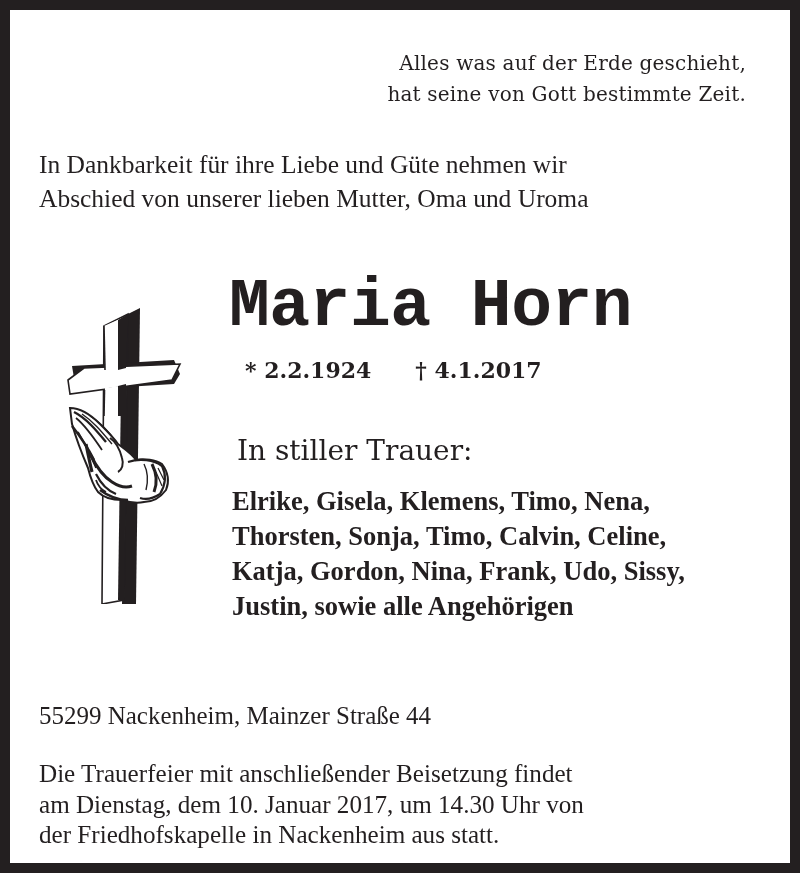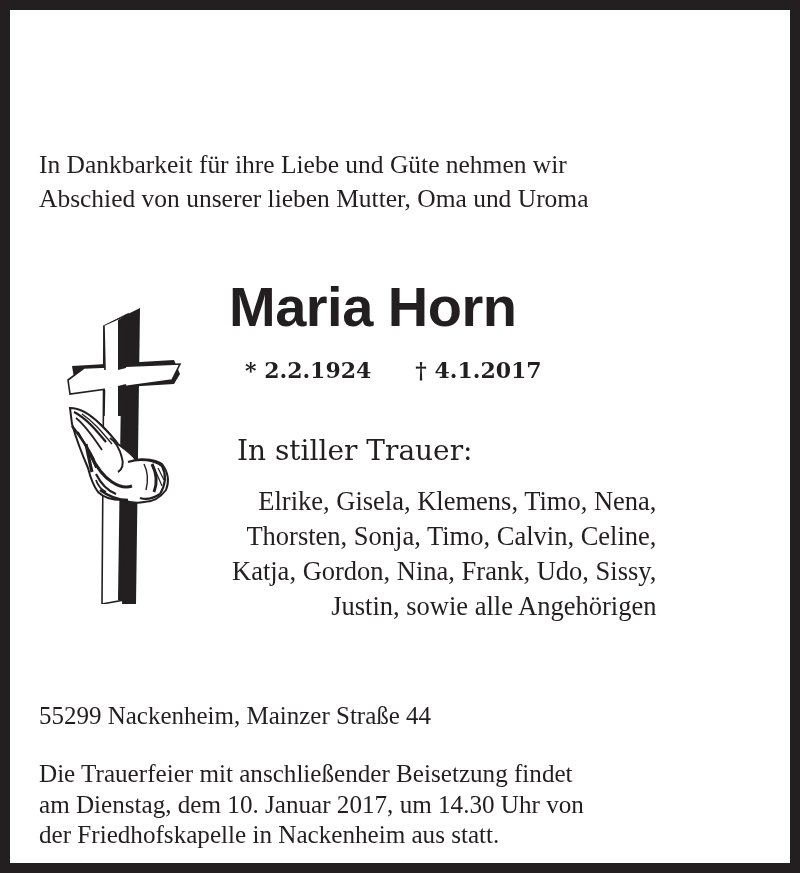--- a/index.html
+++ b/index.html
@@ -42,23 +42,23 @@
       font-size: 26px;
       line-height: 34px;
       transform: scaleX(0.98);
       transform-origin: left top;
       white-space: nowrap;
     }
     .name {
       position: absolute;
       left: 219px;
       top: 262px;
-      font-family: Liberation Sans, sans-serif;
+      font-family: Liberation Mono, monospace;
       font-weight: bold;
-      font-size: 56px;
+      font-size: 68px;
       line-height: 70px;
       letter-spacing: -0.5px;
     }
     .dates {
       position: absolute;
       left: 235px;
       top: 345px;
       font-family: "DejaVu Serif", serif;
       font-weight: bold;
       font-size: 22px;
@@ -73,25 +73,24 @@
       top: 426px;
       font-family: "DejaVu Serif", serif;
       font-size: 28px;
       line-height: 30px;
     }
     .mourners {
       position: absolute;
       left: 222px;
       top: 474px;
       font-family: "Liberation Serif", serif;
-      font-weight: normal;
+      font-weight: bold;
       font-size: 26.5px;
       line-height: 35px;
       white-space: nowrap;
-      text-align: right;
     }
     .address {
       position: absolute;
       left: 29px;
       top: 690px;
       font-family: "Liberation Serif", serif;
       font-size: 25.5px;
       line-height: 32px;
       white-space: nowrap;
       transform: scaleX(0.98);
@@ -114,20 +113,24 @@
       top: 294px;
       width: 130px;
       height: 300px;
     }
   </style>
 </head>
 <body>
 
 <div class="frame">
 
+  <div class="motto">
+    <div>Alles was auf der Erde geschieht,</div>
+    <div>hat seine von Gott bestimmte Zeit.</div>
+  </div>
 
   <div class="intro">
     <div>In Dankbarkeit für ihre Liebe und Güte nehmen wir</div>
     <div>Abschied von unserer lieben Mutter, Oma und Uroma</div>
   </div>
 
   <svg class="emblem" viewBox="0 0 130 300" xmlns="http://www.w3.org/2000/svg">
 
     <polygon points="72,10 84,4 80,300 66,300" fill="#231f20"></polygon>
 

